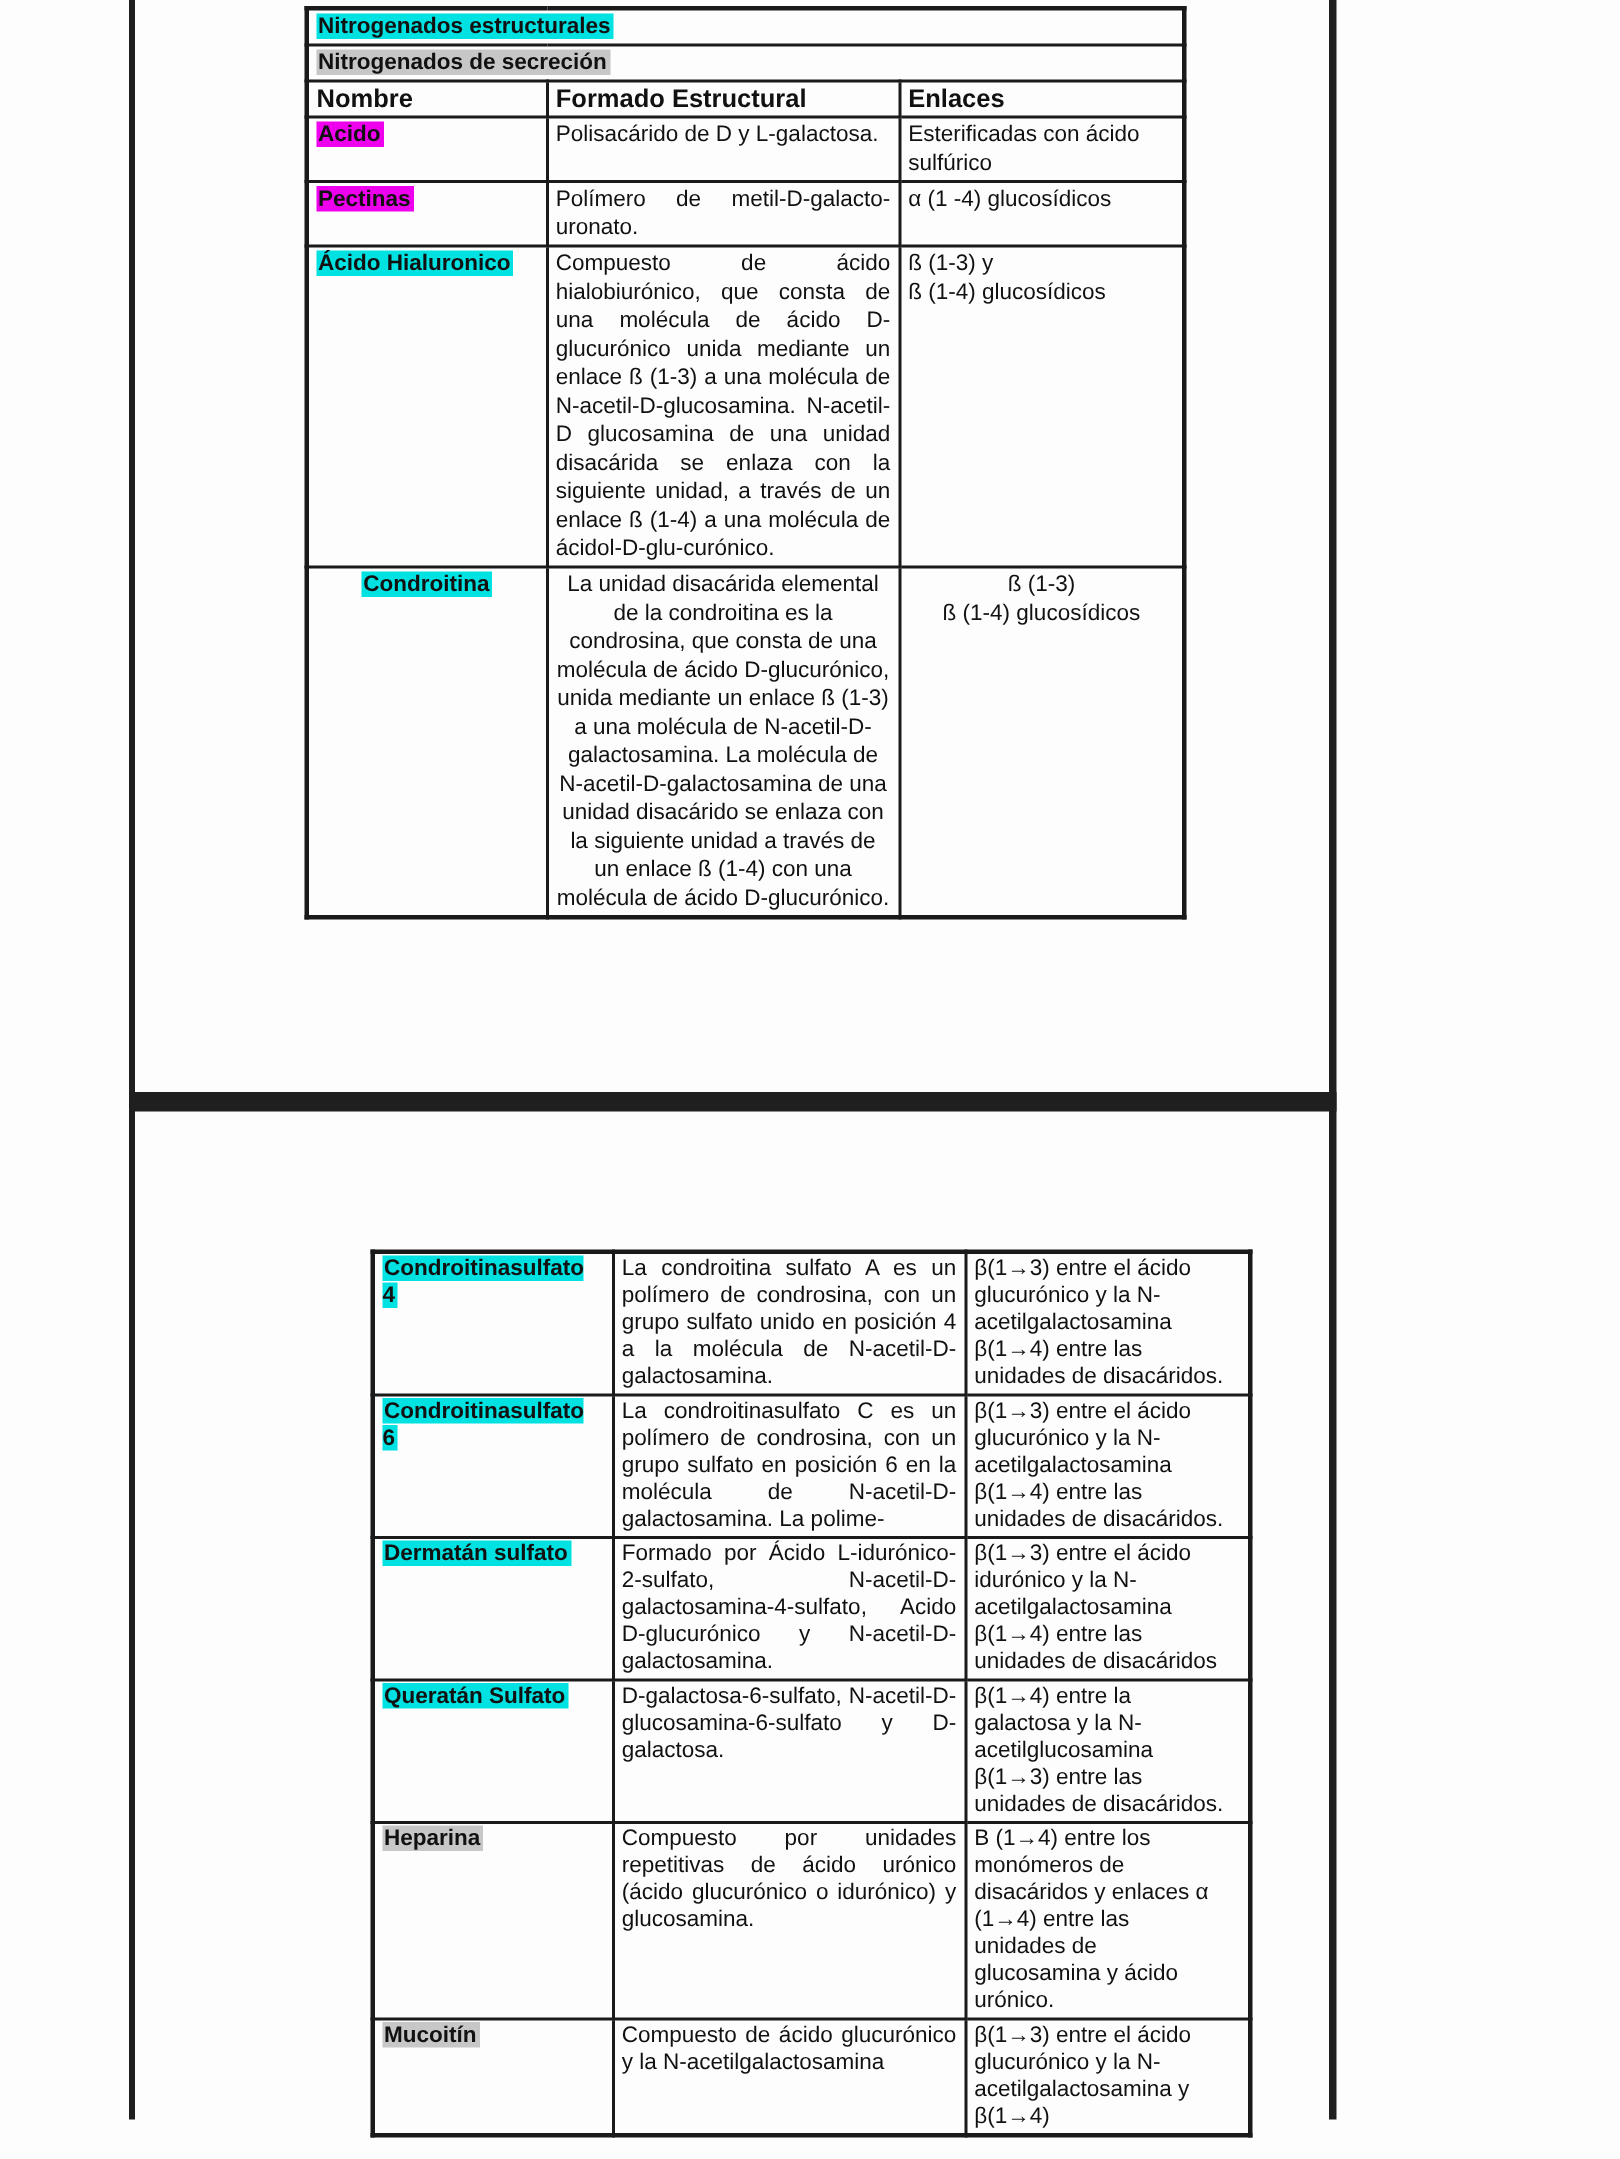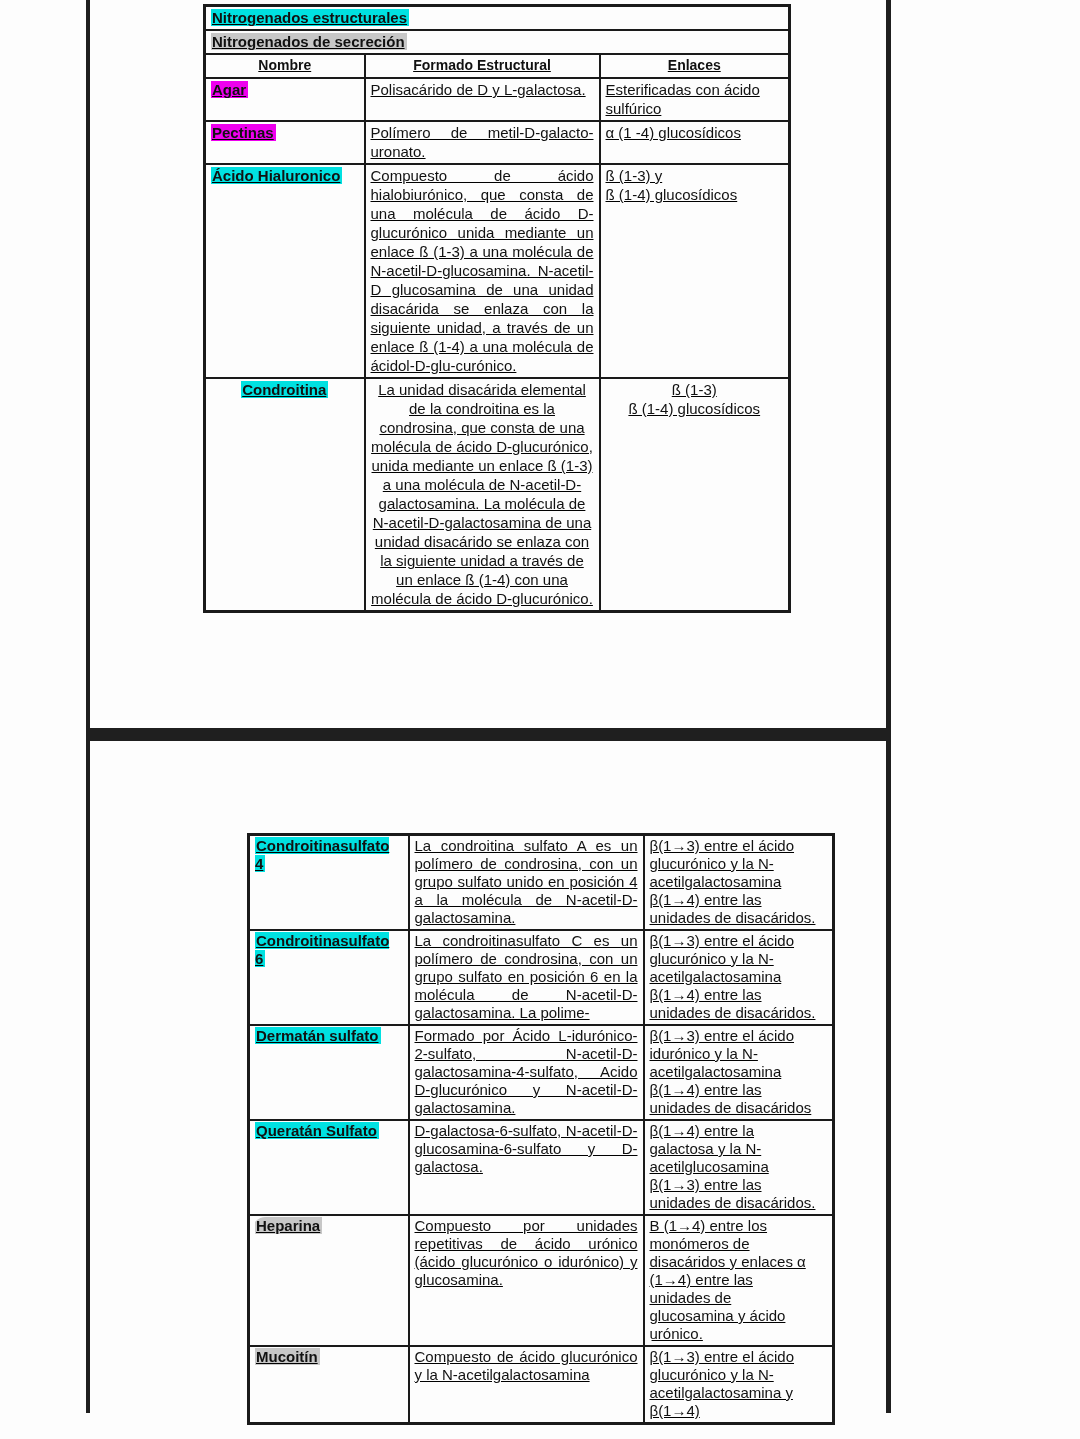--- a/index.html
+++ b/index.html
@@ -14,21 +14,21 @@
   .viewer {
     position: relative;
     width: 1080px;
     height: 1439px;
   }
   
   .vline-left  { position: absolute; left: 86px;  top: 0; width: 4px;  height: 1413px; background: #1f1f1f; }
   .vline-right { position: absolute; left: 886px; top: 0; width: 5px;  height: 1413px; background: #1f1f1f; }
   .page-divider{ position: absolute; left: 86px;  top: 728px; width: 805px; height: 13px; background: #1f1f1f; }
 
-  .page { position: absolute; left: 203px; width: 493px; text-decoration: underline; }
+  .page { position: absolute; left: 203px; width: 493px; }
   .page1 { top: 4px; }
   .page2 { top: 833px; padding-left: 44px; }
 
   table.doc-table {
     width: 585px;
     table-layout: fixed;
     border-collapse: collapse;
     border: 3px solid #1a1a1a;
     font-size: 15px;
     line-height: 19px;
@@ -40,21 +40,21 @@
     border: 2px solid #1a1a1a;
     vertical-align: top;
     padding: 1px 5px 2px 5px;
     box-sizing: border-box;
     overflow: hidden;
   }
   col.c-nombre  { width: 160px; }
   col.c-unidad  { width: 235px; }
   col.c-enlaces { width: 190px; }
 
-  th { text-align: center; font-weight: bold; font-size: 14px; }
+  th { text-align: left; font-weight: bold; font-size: 17px; }
   td.cell-nombre { font-weight: bold; }
   td.cell-unidad { text-align: justify; }
   td.cell-enlaces { white-space: pre-line; }
   td.cell-cat { font-weight: bold; }
 
   .hl { padding: 0 2px 0 1px; }
   [data-hl="cyan"]    { background: var(--highlight-cyan); }
   [data-hl="magenta"] { background: var(--highlight-magenta); }
   [data-hl="gray"]    { background: var(--highlight-gray); }
 
@@ -62,21 +62,21 @@
   .p1-cat  td { height: 21px; }
   .p1-head th { height: 23px; }
   .p1-r0 td { height: 39px; }
   .p1-r1 td { height: 37px; }
   .p1-r2 td { height: 211px; }
   .p1-r3 td { height: 227px; text-align: center; }
   .p2-r0 td { height: 90px; }
   .p2-r1 td { height: 88px; }
   .p2-r2 td { height: 88px; }
   .p2-r3 td { height: 89px; }
-  .p2-r4 td { height: 124px; border-radius: 17px; }
+  .p2-r4 td { height: 124px; }
   .p2-r5 td { height: 69px; }
 </style>
 </head>
 <body>
 
 <div class="viewer">
   <div class="vline-left"></div>
   <div class="vline-right"></div>
   <div class="page-divider"></div>
 
@@ -96,21 +96,21 @@
         <td class="cell-cat" colspan="3"><span class="hl" data-hl="gray">Nitrogenados de secreción</span></td>
       </tr>
 
       <tr class="p1-head">
         <th>Nombre</th>
         <th>Formado Estructural</th>
         <th>Enlaces</th>
       </tr>
 
       <tr class="p1-r0">
-        <td class="cell-nombre"><span class="hl" data-hl="magenta">Agar</span></td>
+        <td class="cell-nombre"><span class="hl" data-hl="magenta">Acido</span></td>
         <td class="cell-unidad">Polisacárido de D y L-galactosa.</td>
         <td class="cell-enlaces">Esterificadas con ácido
 sulfúrico</td>
       </tr>
       <tr class="p1-r1">
         <td class="cell-nombre"><span class="hl" data-hl="magenta">Pectinas</span></td>
         <td class="cell-unidad">Polímero de metil-D-galacto-uronato.</td>
         <td class="cell-enlaces">α (1 -4) glucosídicos</td>
       </tr>
       <tr class="p1-r2">

